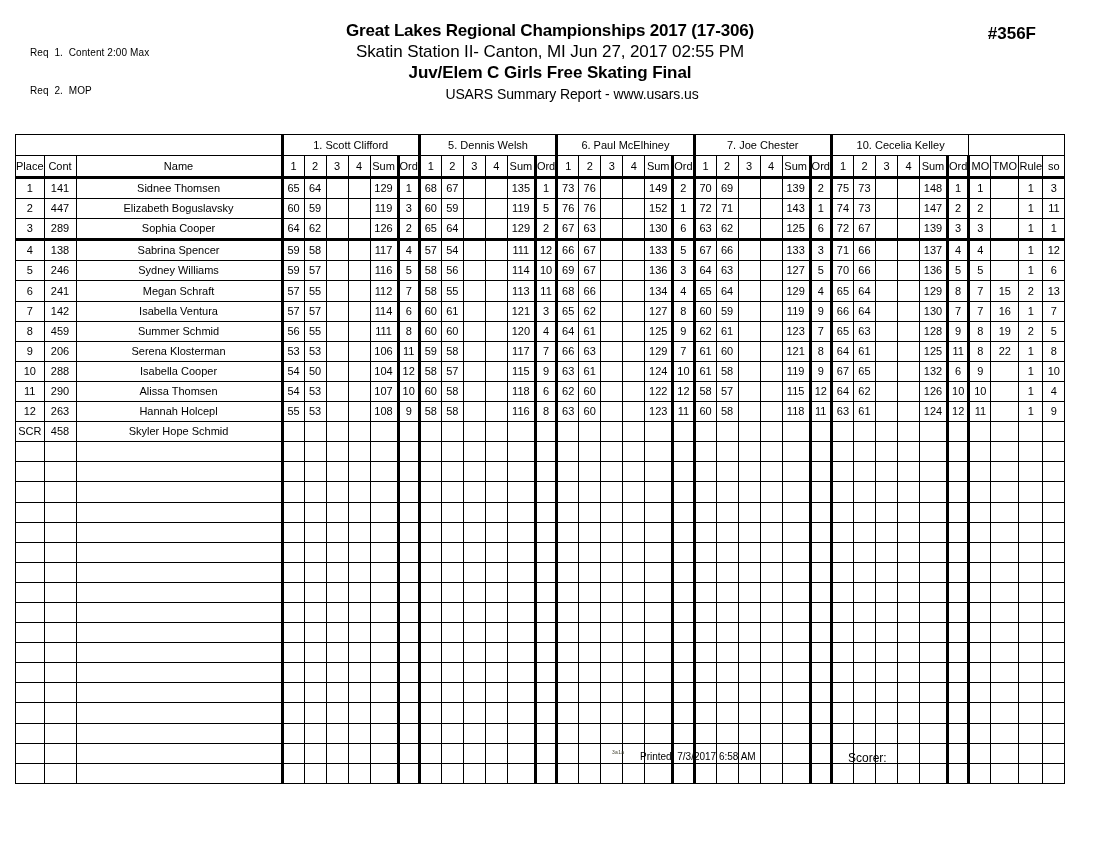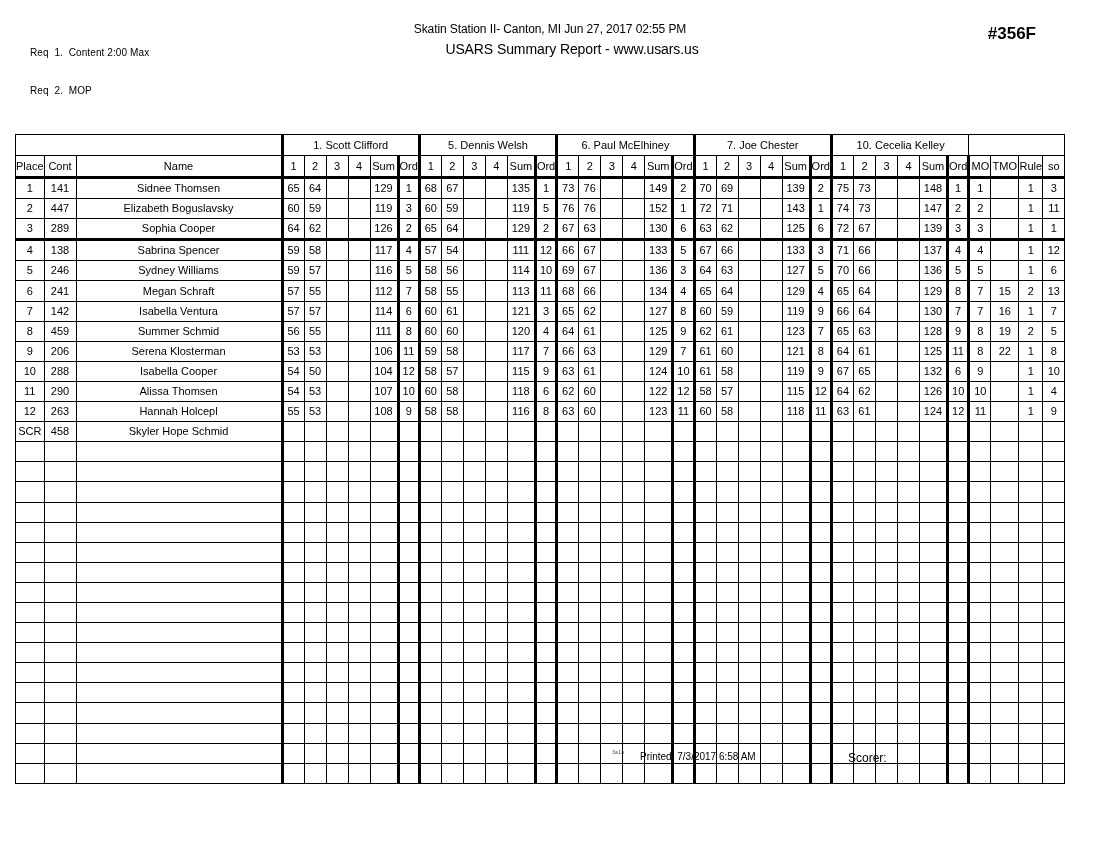--- a/index.html
+++ b/index.html
@@ -6,21 +6,21 @@
   body{
     width:1100px;height:850px;background:#ffffff;
     font-family:"Liberation Sans", sans-serif;
     color:#000;overflow:hidden;position:relative;
   }
   
   #req-block{position:absolute;left:30px;top:22px;font-size:10px;line-height:12.5px;white-space:pre;}
   #req-block div{letter-spacing:.1px;}
   #titles{position:absolute;left:0;top:20px;width:1100px;text-align:center;}
   #title-main{font-size:17px;font-weight:bold;letter-spacing:-.2px;line-height:22px;}
-  #title-venue{font-size:12px;line-height:19px;letter-spacing:-.1px;}
+  #title-venue{font-size:17px;line-height:19px;letter-spacing:-.1px;}
   #title-event{font-size:17px;font-weight:bold;line-height:23px;letter-spacing:-.1px;}
   #title-org{font-size:14px;line-height:20px;letter-spacing:-.1px;padding-left:44px;}
   #sheet-code{position:absolute;right:64px;top:24px;font-size:17px;font-weight:bold;margin-left:20px;}
 
   
   #sheet{position:absolute;left:15px;top:134px;border-collapse:collapse;
          table-layout:fixed;font-size:11px;}
   #sheet td,#sheet th{border:1px solid #000;padding:0;margin:0;
         font-weight:normal;font-size:11px;text-align:center;
         overflow:hidden;white-space:nowrap;line-height:1;}
@@ -58,21 +58,23 @@
 </style>
 </head>
 <body>
 
 <div id="req-block">
   <div>Req  1.  Content 2:00 Max</div>
   <div>Req  2.  MOP</div>
 </div>
 
 <div id="titles">
+  <div id="title-main">Great Lakes Regional Championships 2017 (17-306)</div>
   <div id="title-venue">Skatin Station II- Canton, MI  Jun 27, 2017  02:55 PM</div>
+  <div id="title-event">Juv/Elem C Girls Free Skating  Final</div>
   <div id="title-org">USARS Summary Report - www.usars.us</div>
 </div>
 <div id="sheet-code">#356F</div>
 
 <table id="sheet">
   <colgroup>
     <col style="width:28px">
       <col style="width:32px">
       <col style="width:206px">
 

